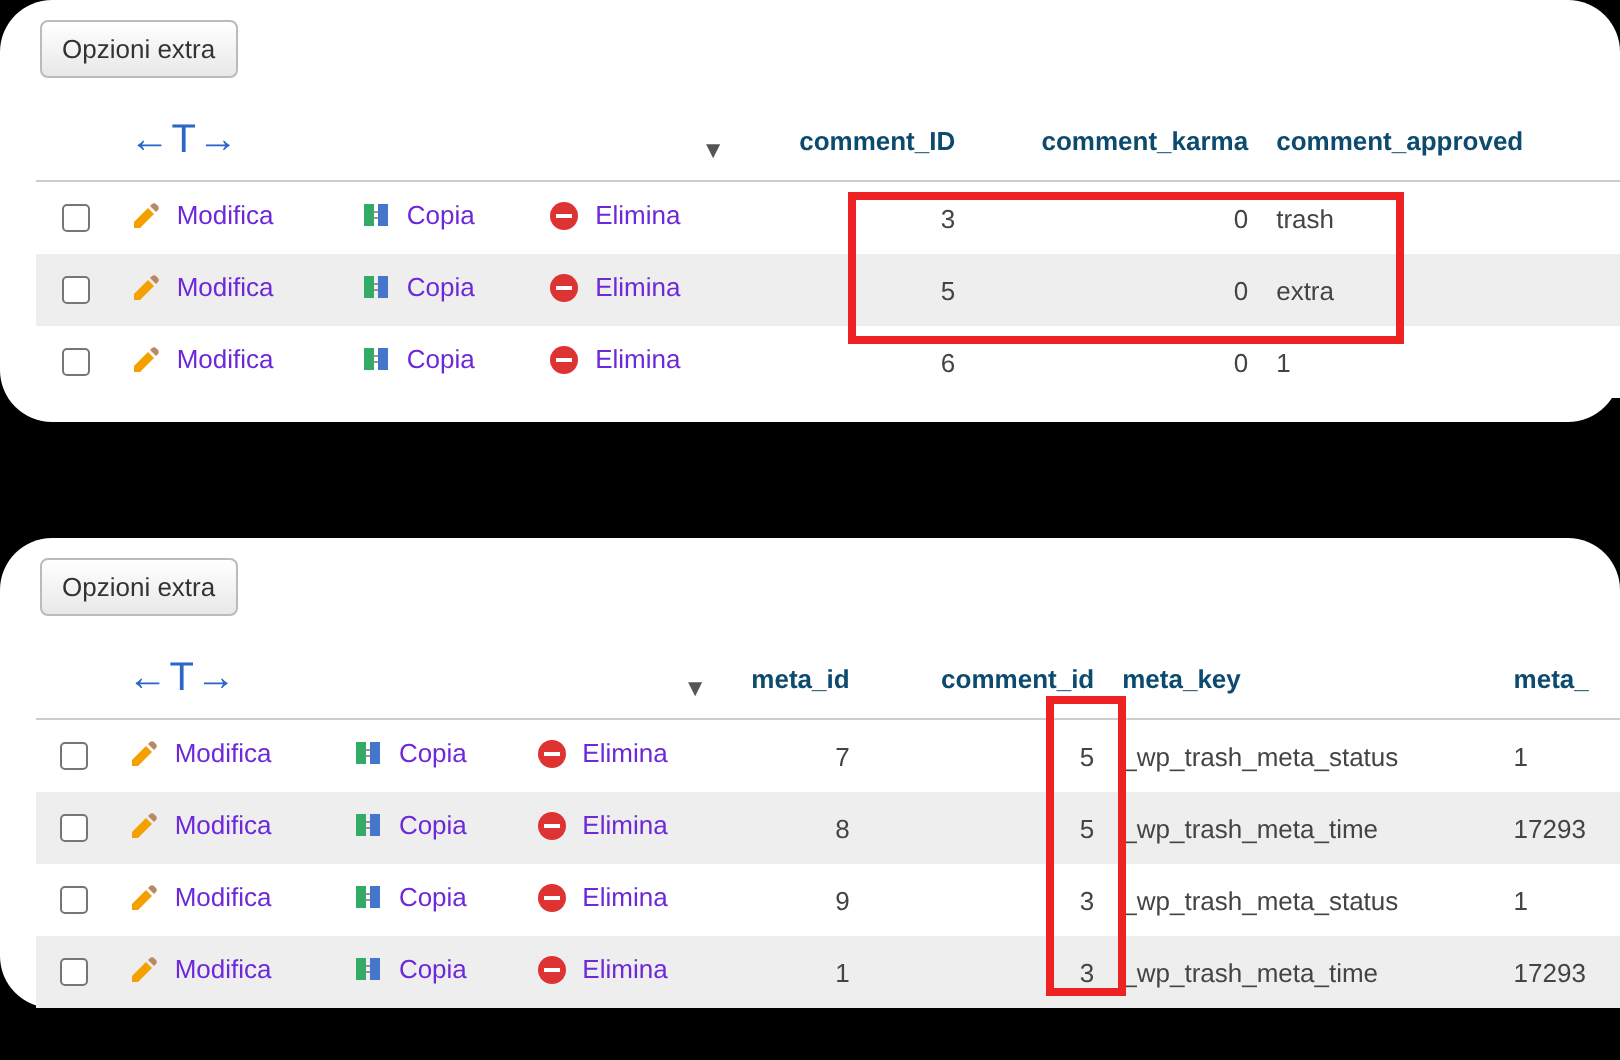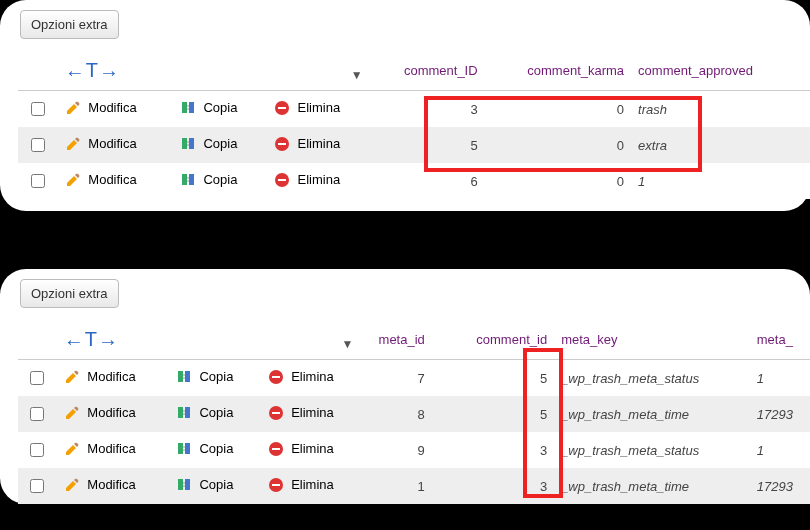--- a/index.html
+++ b/index.html
@@ -33,22 +33,22 @@
   table {
     border-collapse: collapse;
     width: 100%;
   }
   thead td {
     border-bottom: 1px solid #ccc;
     padding: 6px 8px 8px 8px;
     vertical-align: bottom;
   }
   th.col {
-    color: #701a75;
-    font-weight: normal;
+    color: #0c4a6e;
+    font-weight: bold;
     text-align: left;
     padding: 6px 8px 8px 8px;
     border-bottom: 1px solid #ccc;
     white-space: nowrap;
     margin-left: 30px;
   }
   th.col.right { text-align: right; }
   .arrows {
     color: #2a67c7;
     font-size: 20px;
@@ -65,32 +65,32 @@
   tbody td {
     padding: 8px;
     vertical-align: middle;
     white-space: nowrap;
   }
   td.chk { width: 34px; text-align: center; }
   input[type=checkbox] {
     width: 14px; height: 14px;
   }
   .action {
-    color: #000000;
+    color: #6d28d9;
     cursor: pointer;
     margin-right: 2px;
     margin-top: 27px;
   }
   .icon {
     display: inline-block;
     vertical-align: middle;
     margin-right: 4px;
   }
   .num { text-align: right; color: #444; }
-  .txt { text-align: left; color: #444; font-style: italic; }
+  .txt { text-align: left; color: #444; }
 
   
   .redbox {
     position: absolute;
     border: 4px solid #e22;
     pointer-events: none;
   }
   .wrap { position: relative; }
 
   

